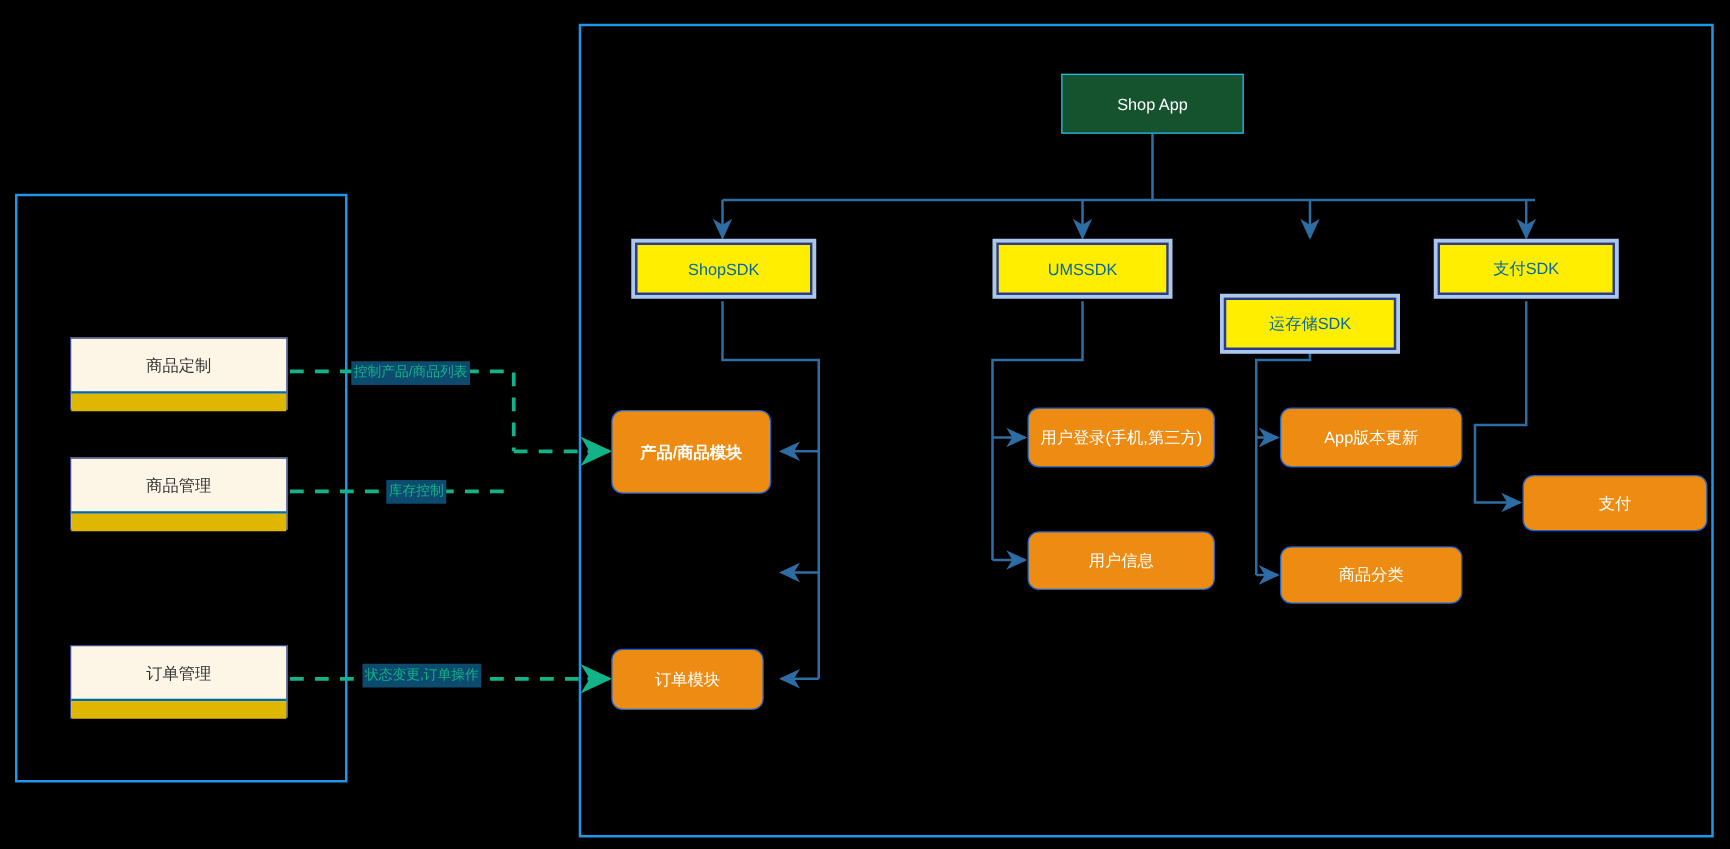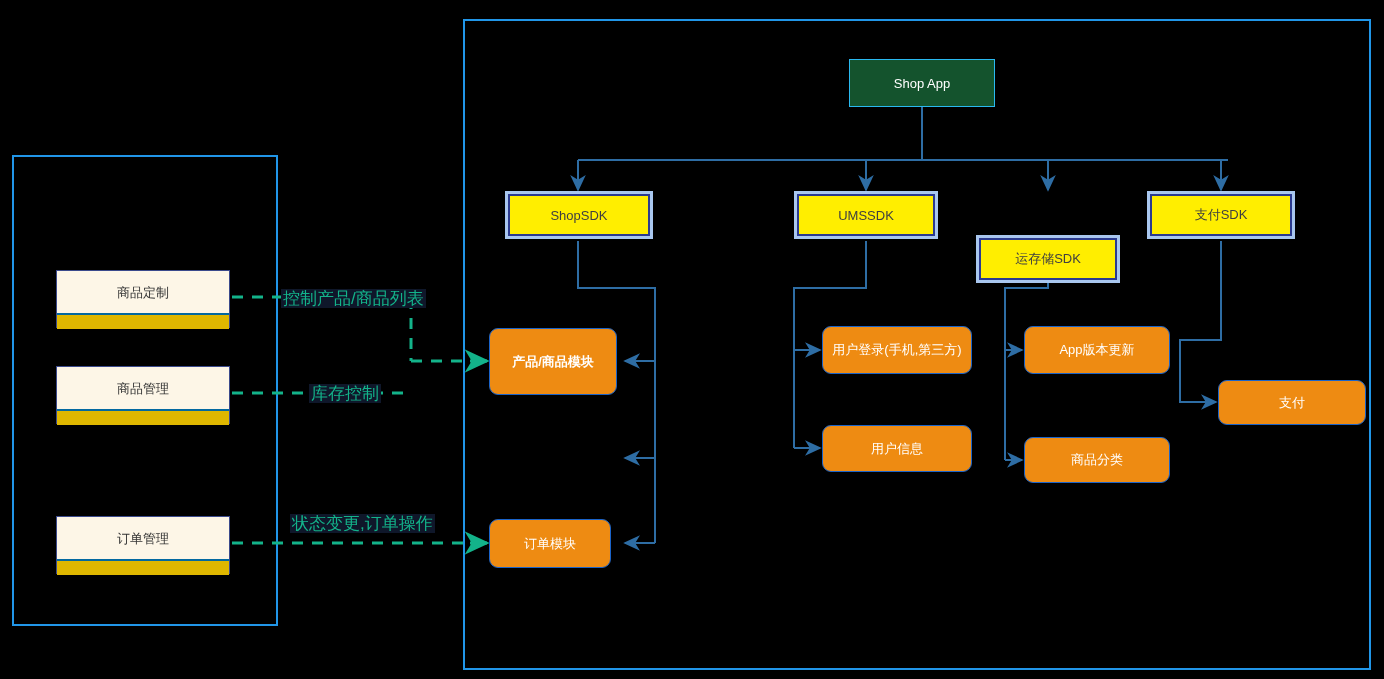--- a/index.html
+++ b/index.html
@@ -65,21 +65,21 @@
     justify-content: center;
     border: 1px solid #2ab9f0;
   }
   
   .sdk-node {
     position: absolute;
     box-sizing: border-box;
     background: #ffee00;
     border: 2px solid #2b3a8f;
     outline: 3px solid #a9c7ef;
-    color: #404040;
+    color: #0369a1;
     font-size: 13px;
     display: flex;
     align-items: center;
     justify-content: center;
   }
   
   .mod-node {
     position: absolute;
     box-sizing: border-box;
     background: #ee8b12;
@@ -88,23 +88,23 @@
     color: #ffffff;
     font-size: 13px;
     display: flex;
     align-items: center;
     justify-content: center;
     text-align: center;
   }
   
   .edge-label {
     position: absolute;
-    background: #0f172a;
+    background: #0c4a6e;
     color: #13b38a;
-    font-size: 17px;
+    font-size: 11px;
     line-height: 17px;
     padding: 1px 2px;
     white-space: nowrap;
   }
 </style>
 </head>
 <body>
 
 <div id="canvas">
 
@@ -216,15 +216,15 @@
   <div class="mod-node" style="left:1024px; top:437px; width:146px; height:46px;">
     <span>商品分类</span>
   </div>
 
   <div class="mod-node" style="left:1218px; top:380px; width:148px; height:45px;">
     <span>支付</span>
   </div>
 
   <div class="edge-label" style="left:281px; top:289px;">控制产品/商品列表</div>
   <div class="edge-label" style="left:309px; top:384px;">库存控制</div>
-  <div class="edge-label" style="left:290px; top:514px;">状态变更,订单操作</div>
+  <div class="edge-label" style="left:290px; top:531px;">状态变更,订单操作</div>
 
 </div>
 
 </body></html>

